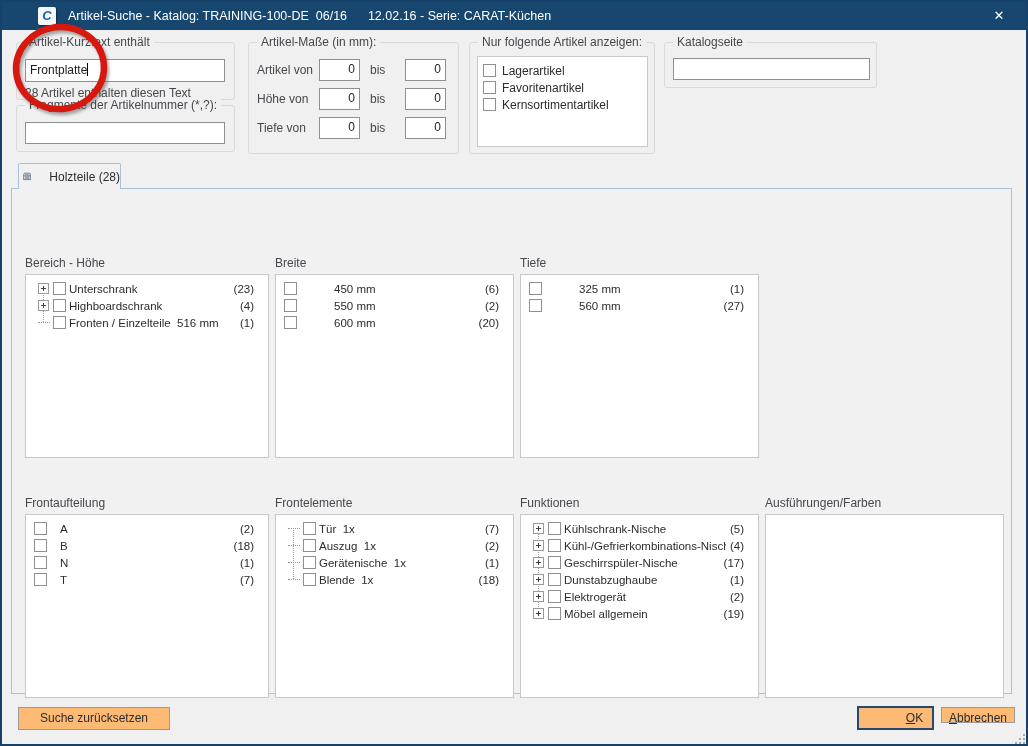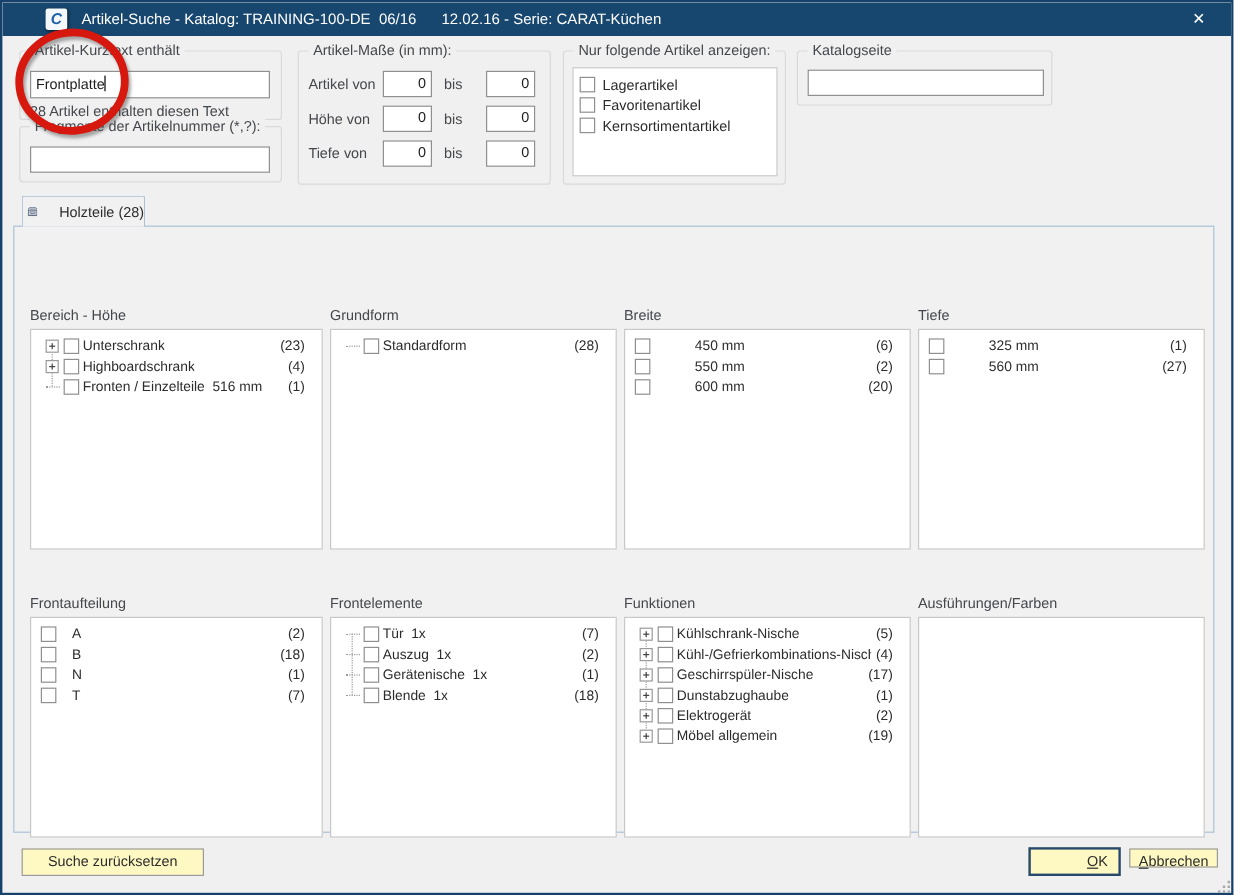--- a/index.html
+++ b/index.html
@@ -70,21 +70,21 @@
   .li{display:flex;align-items:center;height:17px;padding:0 14px 0 12px;font-size:11.5px;color:#2c2c2c;position:relative;}
   .li.flat{padding-left:8px;}
   .li.flat .ll{margin-left:13px;}
   .li.flat-indent{padding-left:8px;}
   .li.flat-indent .ll{margin-left:37px;}
   .li.tree .ll{margin-left:3px;}
   .ll{white-space:pre;overflow:hidden;}
   .lc{margin-left:auto;flex:none;padding-left:4px;}
 
   
-  .btn{position:absolute;background:#fef9c3;border:1px solid #9a9a9a;box-sizing:border-box;font-size:12px;
+  .btn{position:absolute;background:#fdba74;border:1px solid #9a9a9a;box-sizing:border-box;font-size:12px;
        color:#2c2c2c;text-align:center;cursor:pointer;}
   .btn-reset{left:16px;top:705px;width:152px;height:23px;line-height:21px;}
   .btn-ok{left:855px;top:704px;width:77px;height:24px;line-height:20px;border:2px solid #27496d;padding-left:38px;}
   .btn-cancel{left:939px;top:705px;width:74px;height:16px;line-height:21px;}
   .btn-ok::first-letter,.btn-cancel::first-letter{text-decoration:underline;}
   .grip{position:absolute;right:9px;bottom:8px;width:2px;height:2px;
         box-shadow:8px 0 #a6a6a6,4px 4px #a6a6a6,8px 4px #a6a6a6,0 8px #a6a6a6,4px 8px #a6a6a6,8px 8px #a6a6a6;}
 
   
   .annot{position:absolute;left:8px;top:18px;z-index:10;pointer-events:none;
@@ -188,31 +188,20 @@
             </div>
             <div class="li tree">
               <i class="stub"></i>
               <span class="cb"></span>
               <span class="ll">Fronten / Einzelteile  516 mm</span>
               <span class="lc">(1)</span>
             </div>
           </div>
         </div>
         <div class="panel">
-          <div class="ptitle">Grundform</div>
-          <div class="plist">
-            <div class="li tree">
-              <i class="stub"></i>
-              <span class="cb"></span>
-              <span class="ll">Standardform</span>
-              <span class="lc">(28)</span>
-            </div>
-          </div>
-        </div>
-        <div class="panel">
           <div class="ptitle">Breite</div>
           <div class="plist">
             <div class="li flat-indent">
               <span class="cb"></span>
               <span class="ll">450 mm</span>
               <span class="lc">(6)</span>
             </div>
             <div class="li flat-indent">
               <span class="cb"></span>
               <span class="ll">550 mm</span>

